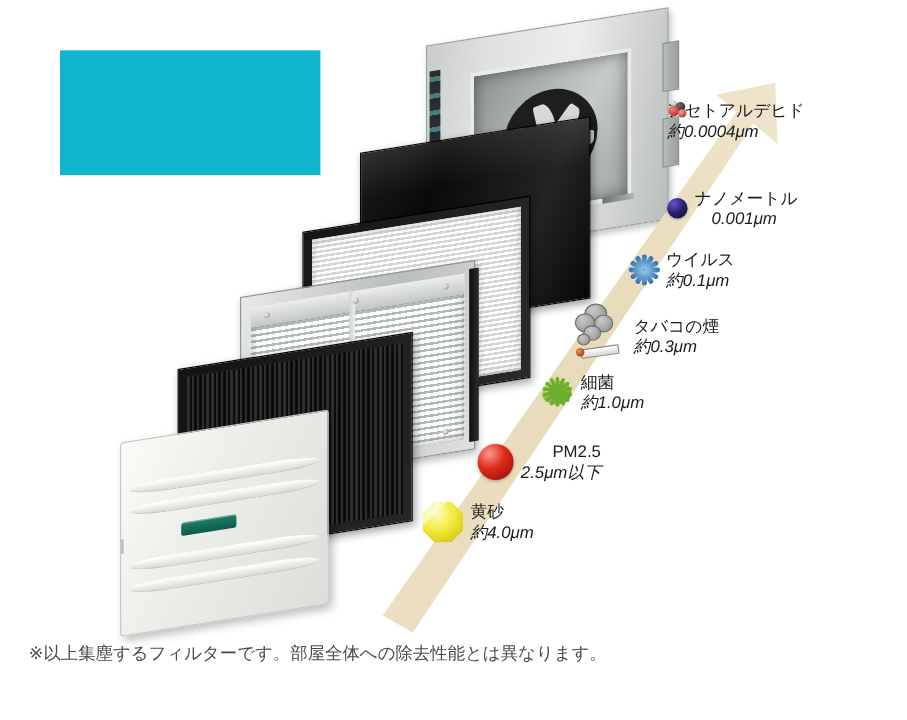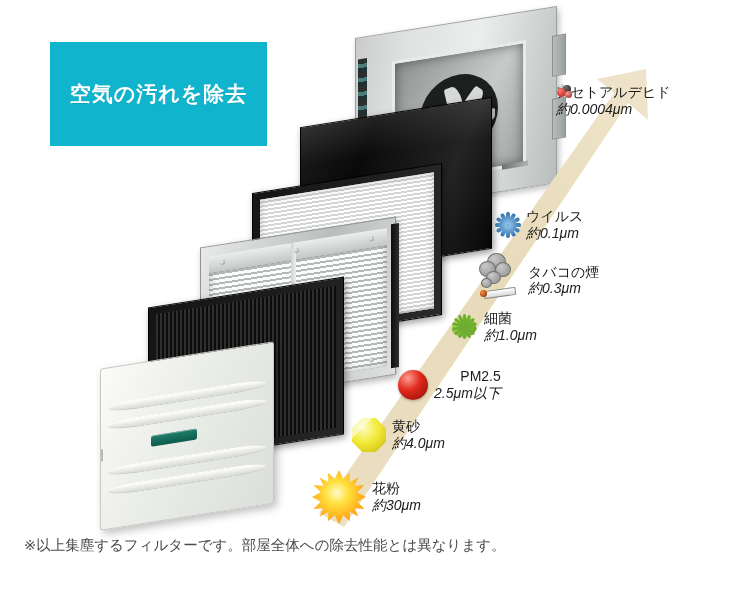--- a/index.html
+++ b/index.html
@@ -413,21 +413,20 @@
       <span class="notch"></span>
       <span class="rib r1"></span>
       <span class="rib r2"></span>
       <span class="green-label"></span>
       <span class="rib r3"></span>
       <span class="rib r4"></span>
     </div>
   </div>
 
   <div class="banner">
-    <span class="banner-line">空気の汚れを除去</span>
   </div>
 
   <div class="arrow-wrap">
     <svg width="756" height="600" viewBox="0 0 756 600" xmlns="http://www.w3.org/2000/svg">
       <defs>
         <linearGradient id="arrGrad" x1="0" y1="1" x2="1" y2="0">
           <stop offset="0%" stop-color="#ecdfc2"></stop>
           <stop offset="55%" stop-color="#e8dbba"></stop>
           <stop offset="100%" stop-color="#efe4cb"></stop>
         </linearGradient>
@@ -441,22 +440,29 @@
       <span class="picon ic-acet">
         <i class="b4"></i><i class="b2"></i><i class="b1"></i><i class="b3"></i>
       </span>
     </div>
     <div class="ptext">
       <span class="t1">アセトアルデヒド</span>
       <span class="t2">約0.0004μm</span>
     </div>
   </div>
 
-
-  <div class="plabel" style="left:495px; top:208px;">
+  <div class="plabel" style="left:556px; top:157px;">
+    <span class="picon ic-nano"></span>
+    <span class="ptext">
+      <span class="t1">ナノメートル</span>
+      <span class="t2" style="padding-left:14px">0.001μm</span>
+    </span>
+  </div>
+
+  <div class="plabel" style="left:524px; top:208px;">
     <span class="picon ic-virus" id="virus">
       <span class="core"></span>
     <span class="spk" style="transform: rotate(0deg) translateY(-7px);"></span>
         <span class="spk" style="transform: rotate(30deg) translateY(-7px);"></span>
         <span class="spk" style="transform: rotate(60deg) translateY(-7px);"></span>
         <span class="spk" style="transform: rotate(90deg) translateY(-7px);"></span>
         <span class="spk" style="transform: rotate(120deg) translateY(-7px);"></span>
         <span class="spk" style="transform: rotate(150deg) translateY(-7px);"></span>
         <span class="spk" style="transform: rotate(180deg) translateY(-7px);"></span>
         <span class="spk" style="transform: rotate(210deg) translateY(-7px);"></span>
@@ -523,27 +529,18 @@
     <span class="picon ic-sand">
       <span class="poly"></span>
         <span class="facet"></span>
     </span>
     <span class="ptext">
       <span class="t1">黄砂</span>
       <span class="t2">約4.0μm</span>
     </span>
   </div>
 
-  <div class="plabel" style="left:312px; top:470px;">
-    <span class="picon ic-pollen">
-      <span class="burst"></span>
-    </span>
-    <span class="ptext">
-      <span class="t1">花粉</span>
-      <span class="t2">約30μm</span>
-    </span>
-  </div>
 
   <div class="notes">
     <div class="note">※以上集塵するフィルターです。部屋全体への除去性能とは異なります。</div>
   </div>
 
 </div>
 
 </body></html>

